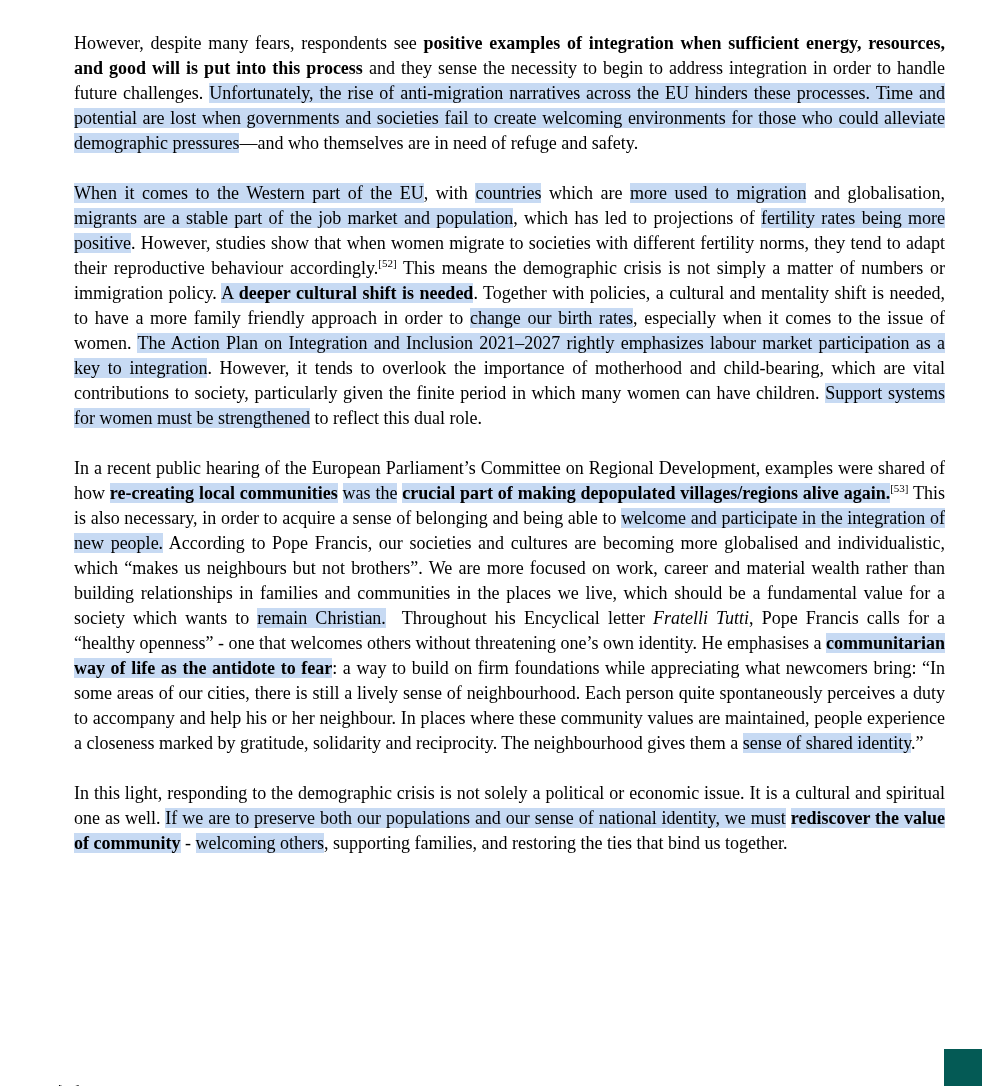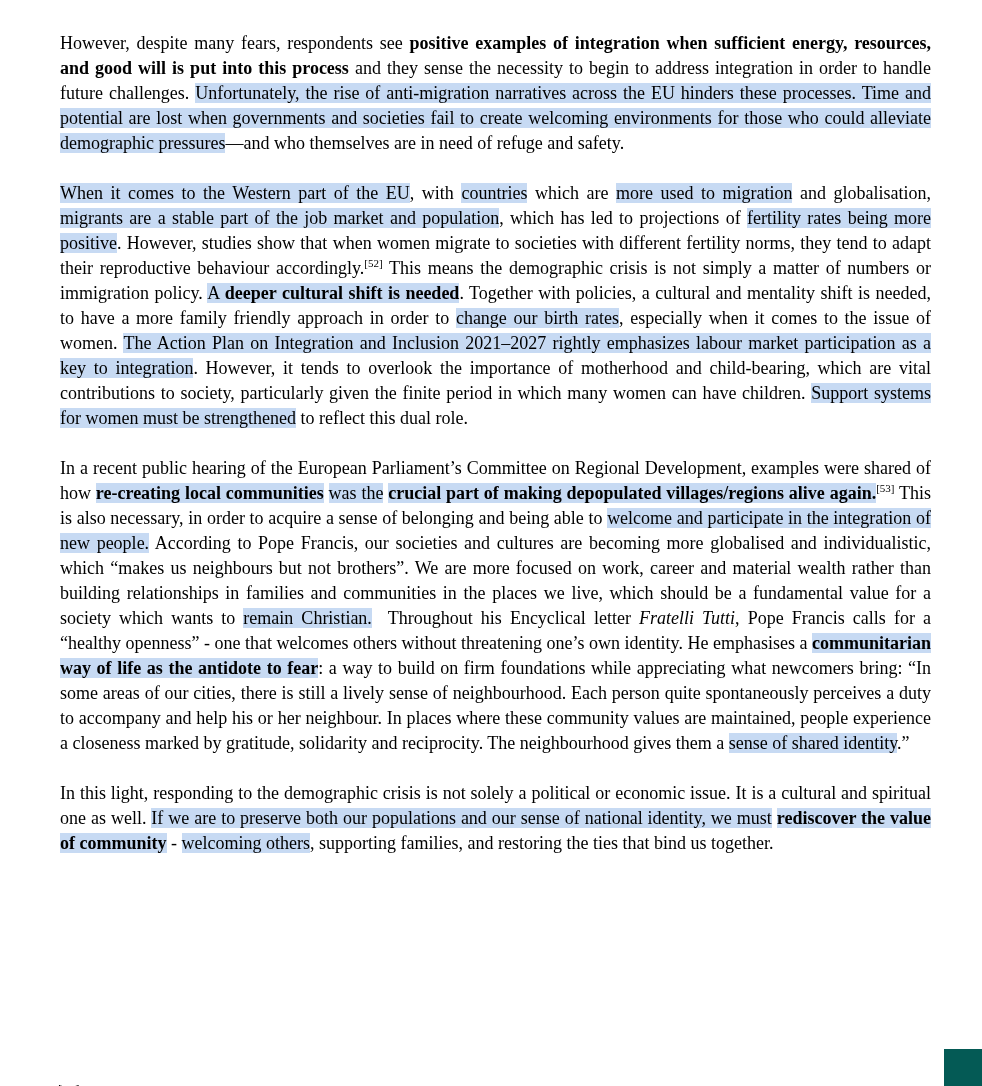--- a/index.html
+++ b/index.html
@@ -13,21 +13,21 @@
     width: 982px;
     height: 1086px;
     background: var(--page-bg);
     position: relative;
     overflow: hidden;
     font-family: "Liberation Serif", "DejaVu Serif", serif;
     color: var(--text-color);
   }
   .doc-body {
     position: absolute;
-    left: 60px;
+    left: 74px;
     top: 31px;
     width: 871px;
     font-family: Liberation Serif, serif;
   }
   .doc-body p {
     margin: 0 0 25px 0;
     font-size: 18px;
     line-height: 25px;
     text-align: justify;
   }

